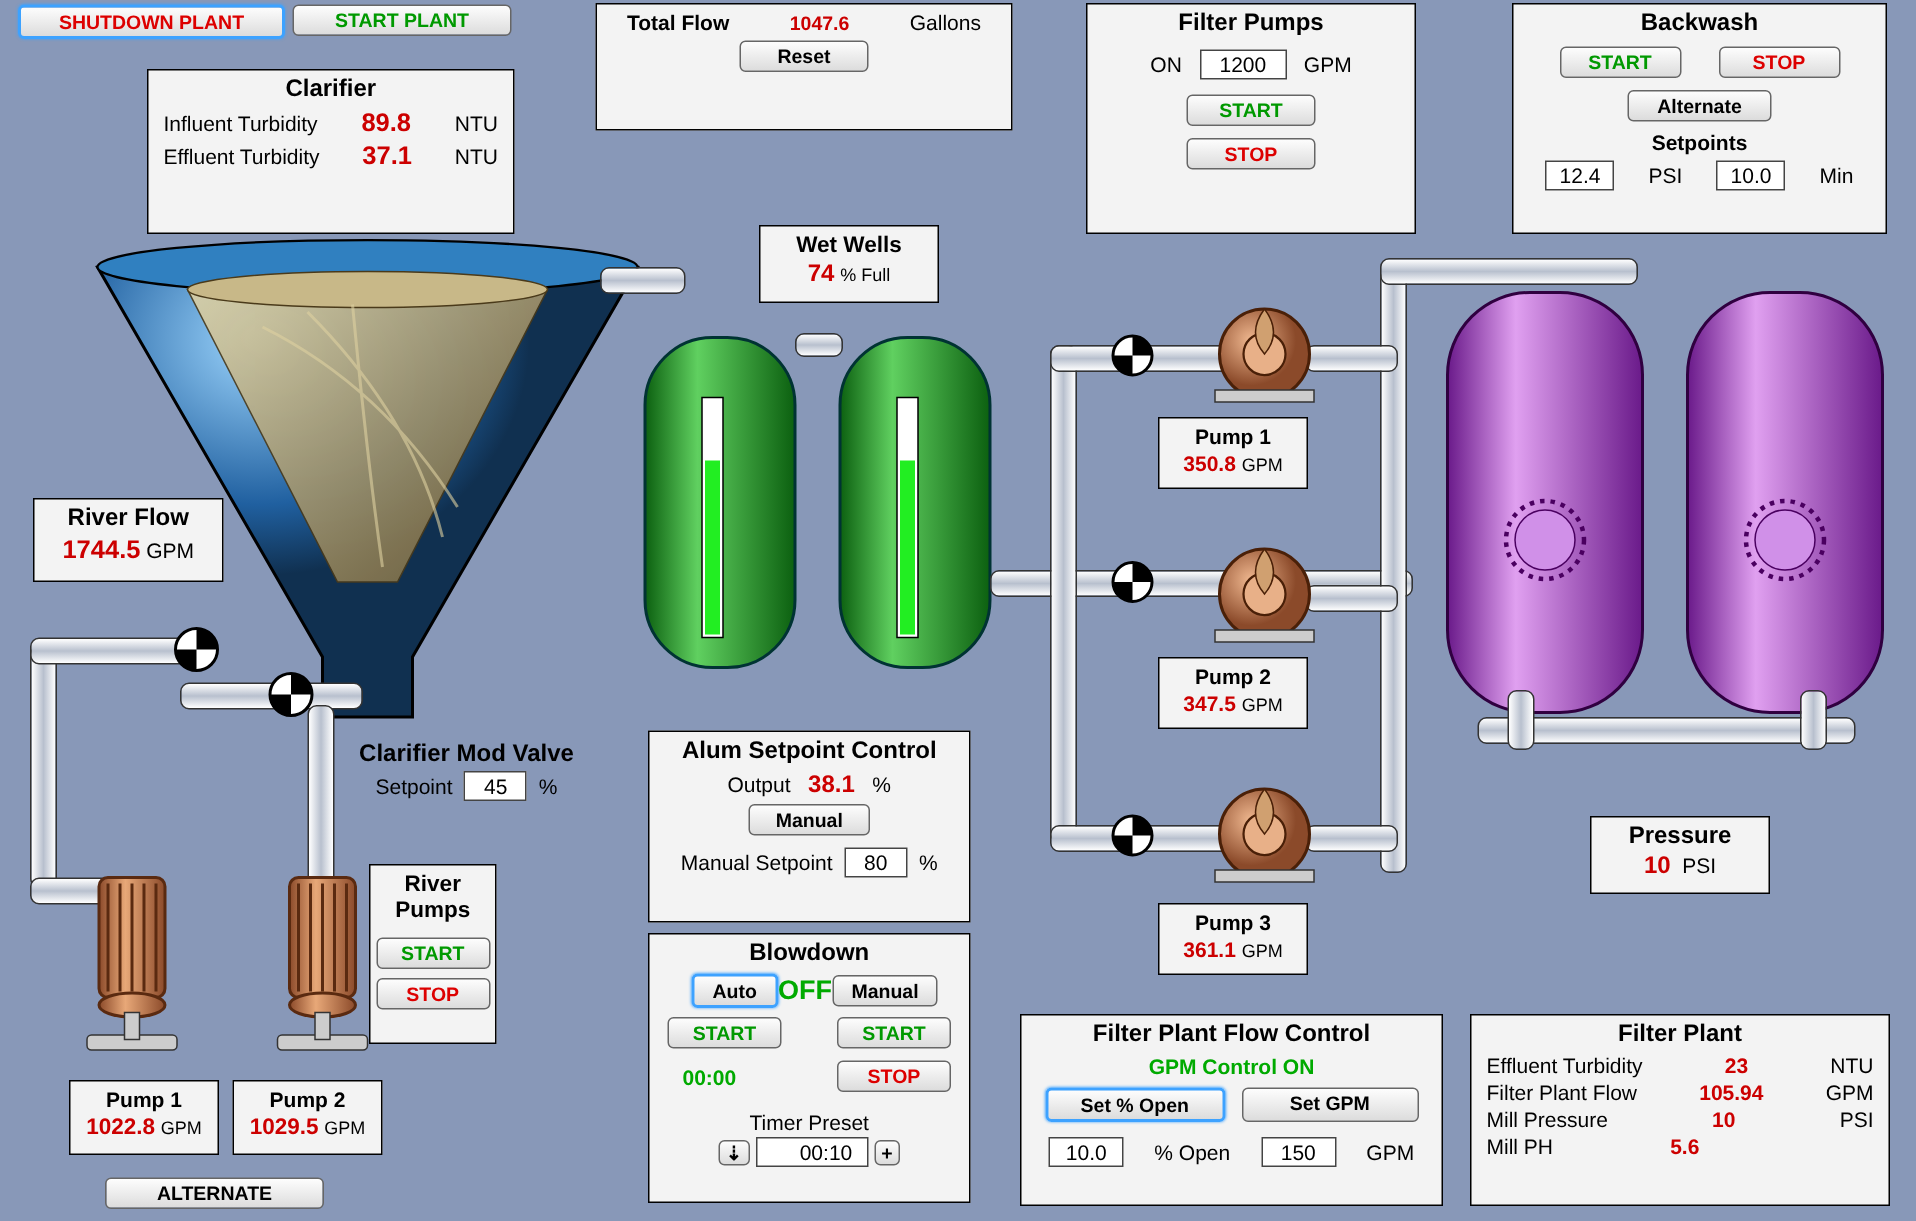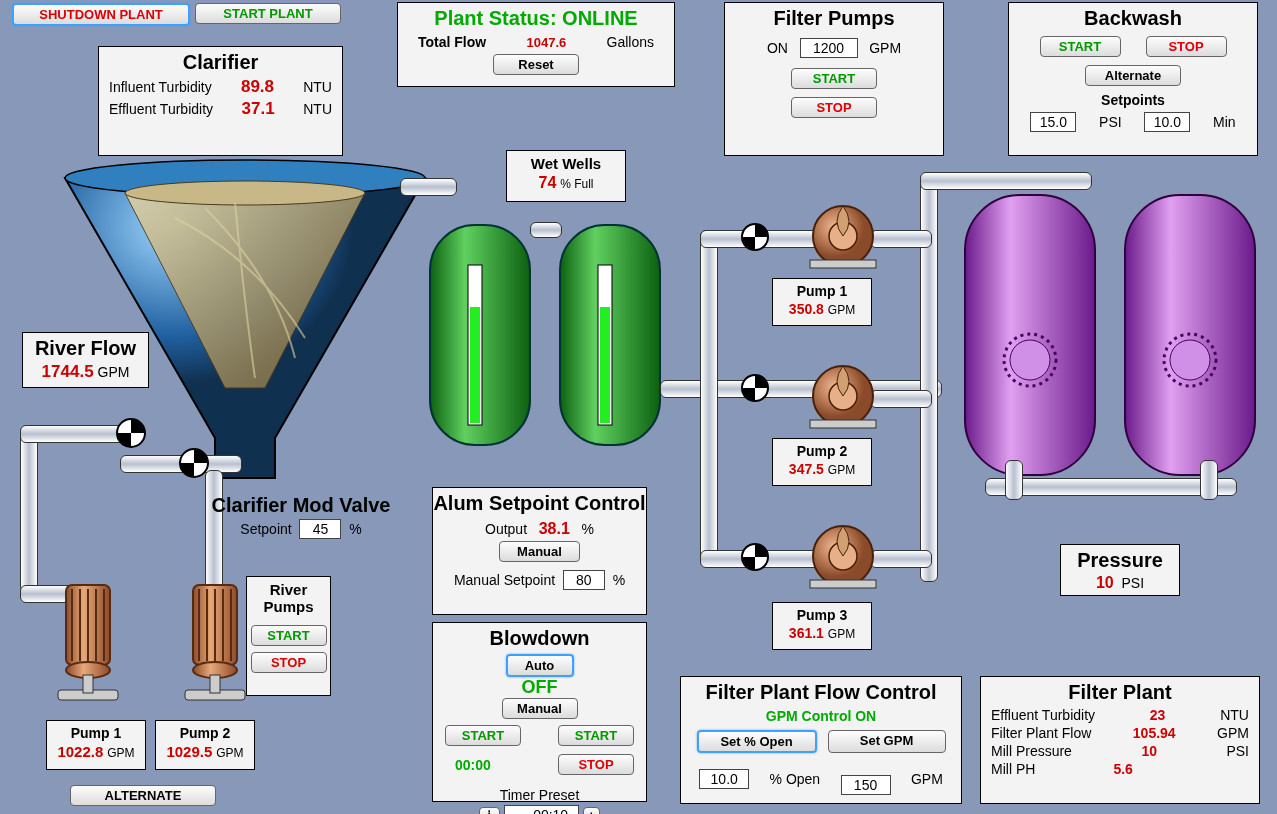--- a/index.html
+++ b/index.html
@@ -16,21 +16,21 @@
   .panel {
     background: #f3f3f3;
     border: 1px solid #000;
     position: absolute;
     box-sizing: border-box;
   }
   .panel-title {
     font-weight: bold;
     text-align: center;
     padding: 4px 0 2px 0;
-    font-size: 20px;
+    font-size: 16px;
   }
   .btn {
     background: linear-gradient(#fdfdfd, #dcdcdc);
     border: 1px solid #666;
     border-radius: 4px;
     padding: 2px 12px;
     font-size: 13px;
     font-weight: bold;
     cursor: pointer;
     display: inline-block;
@@ -59,21 +59,20 @@
   .pipe { position:absolute; background: linear-gradient(#fff,#b8c0ce,#fff); border:1px solid #333; border-radius:6px; }
   .pipe-v { background: linear-gradient(90deg,#fff,#b8c0ce,#fff); }
 </style>
 </head>
 <body>
 
 <div class="btn btn-red btn-highlight" style="position:absolute; left:12px; top:3px; width:150px;">SHUTDOWN PLANT</div>
 <div class="btn btn-green" style="position:absolute; left:195px; top:3px; width:120px;">START PLANT</div>
 
 <div class="panel" style="left:397px; top:2px; width:278px; height:85px;">
-  <div class="center val-green" style="font-size:20px; padding-top:4px;">Plant Status: ONLINE</div>
   <div class="row" style="padding:4px 20px;">
     <span class="label" style="font-weight:bold;">Total Flow</span>
     <span class="val-red" style="font-size:13px;">1047.6</span>
     <span class="label">Gallons</span>
   </div>
   <div class="center"><div class="btn btn-black" style="width:60px;">Reset</div></div>
 </div>
 
 <div class="panel" style="left:98px; top:46px; width:245px; height:110px;">
   <div class="panel-title">Clarifier</div>
@@ -151,21 +150,21 @@
   <line x1="24" y1="14" x2="24" y2="86" stroke="#5a2a10" stroke-width="2"></line>
     <line x1="32" y1="14" x2="32" y2="86" stroke="#5a2a10" stroke-width="2"></line>
     <line x1="40" y1="14" x2="40" y2="86" stroke="#5a2a10" stroke-width="2"></line>
     <line x1="48" y1="14" x2="48" y2="86" stroke="#5a2a10" stroke-width="2"></line>
     <line x1="56" y1="14" x2="56" y2="86" stroke="#5a2a10" stroke-width="2"></line>
   <ellipse cx="40" cy="95" rx="22" ry="8" fill="url(#copperG)" stroke="#5a2a10" stroke-width="2"></ellipse>
   <rect x="10" y="115" width="60" height="10" rx="3" fill="#ccc" stroke="#333"></rect>
   <rect x="35" y="100" width="10" height="18" fill="#ccc" stroke="#333"></rect>
 </svg>
 
-<div class="panel" style="left:206px; top:490px; width:190px; height:56px; border:none; background:transparent;">
+<div class="panel" style="left:216px; top:490px; width:190px; height:56px; border:none; background:transparent;">
   <div class="panel-title">Clarifier Mod Valve</div>
   <div class="center">
     <span>Setpoint</span>&nbsp;
     <span class="input" style="width:34px;">45</span>&nbsp;
     <span>%</span>
   </div>
 </div>
 
 <div class="panel" style="left:246px; top:576px; width:85px; height:120px;">
   <div class="panel-title" style="font-size:15px;">River Pumps</div>
@@ -217,21 +216,21 @@
   <div class="center"><div class="btn btn-black" style="width:55px;">Manual</div></div>
   <div class="center" style="padding-top:8px;">
     <span>Manual Setpoint</span>&nbsp;
     <span class="input" style="width:34px;">80</span>&nbsp;
     <span>%</span>
   </div>
 </div>
 
 <div class="panel" style="left:432px; top:622px; width:215px; height:180px;">
   <div class="panel-title">Blowdown</div>
-  <div class="row" style="padding:2px 28px;flex-direction:column;">
+  <div class="row" style="padding:2px 28px;">
     <div class="btn btn-black btn-highlight" style="width:40px;">Auto</div>
     <span class="val-green" style="font-size:18px;">OFF</span>
     <div class="btn btn-black" style="width:50px;">Manual</div>
   </div>
   <div class="row" style="padding:4px 12px;">
     <div class="btn btn-green" style="width:50px;">START</div>
     <div class="btn btn-green" style="width:50px;">START</div>
   </div>
   <div class="row" style="padding:4px 12px;">
     <span class="val-green" style="padding-left:10px;">00:00</span>
@@ -319,21 +318,21 @@
 
 <div class="panel" style="left:1008px; top:2px; width:250px; height:154px;">
   <div class="panel-title">Backwash</div>
   <div style="display:flex; justify-content:space-around; padding:4px 18px;">
     <div class="btn btn-green" style="width:55px;">START</div>
     <div class="btn btn-red" style="width:55px;">STOP</div>
   </div>
   <div class="center" style="padding:4px 0;"><div class="btn btn-black" style="width:70px;">Alternate</div></div>
   <div class="center" style="font-weight:bold; padding:2px 0;">Setpoints</div>
   <div style="display:flex; justify-content:space-around; align-items:center; padding:2px 10px;">
-    <span class="input" style="width:38px;">15.0</span>
+    <span class="input" style="width:38px;">12.4</span>
     <span>PSI</span>
     <span class="input" style="width:38px;">10.0</span>
     <span>Min</span>
   </div>
 </div>
 
 <svg style="position:absolute; left:955px; top:185px;" width="320" height="340">
   <defs>
       <linearGradient id="purpleTank" x1="0" y1="0" x2="1" y2="0">
         <stop offset="0%" stop-color="#6a1a8a"></stop>
@@ -361,21 +360,21 @@
 <div class="panel" style="left:680px; top:676px; width:282px; height:128px;">
   <div class="panel-title">Filter Plant Flow Control</div>
   <div class="center val-green" style="padding:2px 0;">GPM Control ON</div>
   <div style="display:flex; justify-content:space-around; padding:4px 10px;">
     <div class="btn btn-black btn-highlight" style="width:92px;">Set % Open</div>
     <div class="btn btn-black" style="width:92px;">Set GPM</div>
   </div>
   <div style="display:flex; justify-content:space-around; align-items:center; padding:6px 8px;">
     <span class="input" style="width:42px;">10.0</span>
     <span>% Open</span>
-    <span class="input" style="width:42px;margin-top:12px;">150</span>
+    <span class="input" style="width:42px;">150</span>
     <span>GPM</span>
   </div>
 </div>
 
 <div class="panel" style="left:980px; top:676px; width:280px; height:128px;">
   <div class="panel-title">Filter Plant</div>
   <div class="row">
       <span>Effluent Turbidity</span>
       <span class="val-red">23</span>
       <span>NTU</span>

